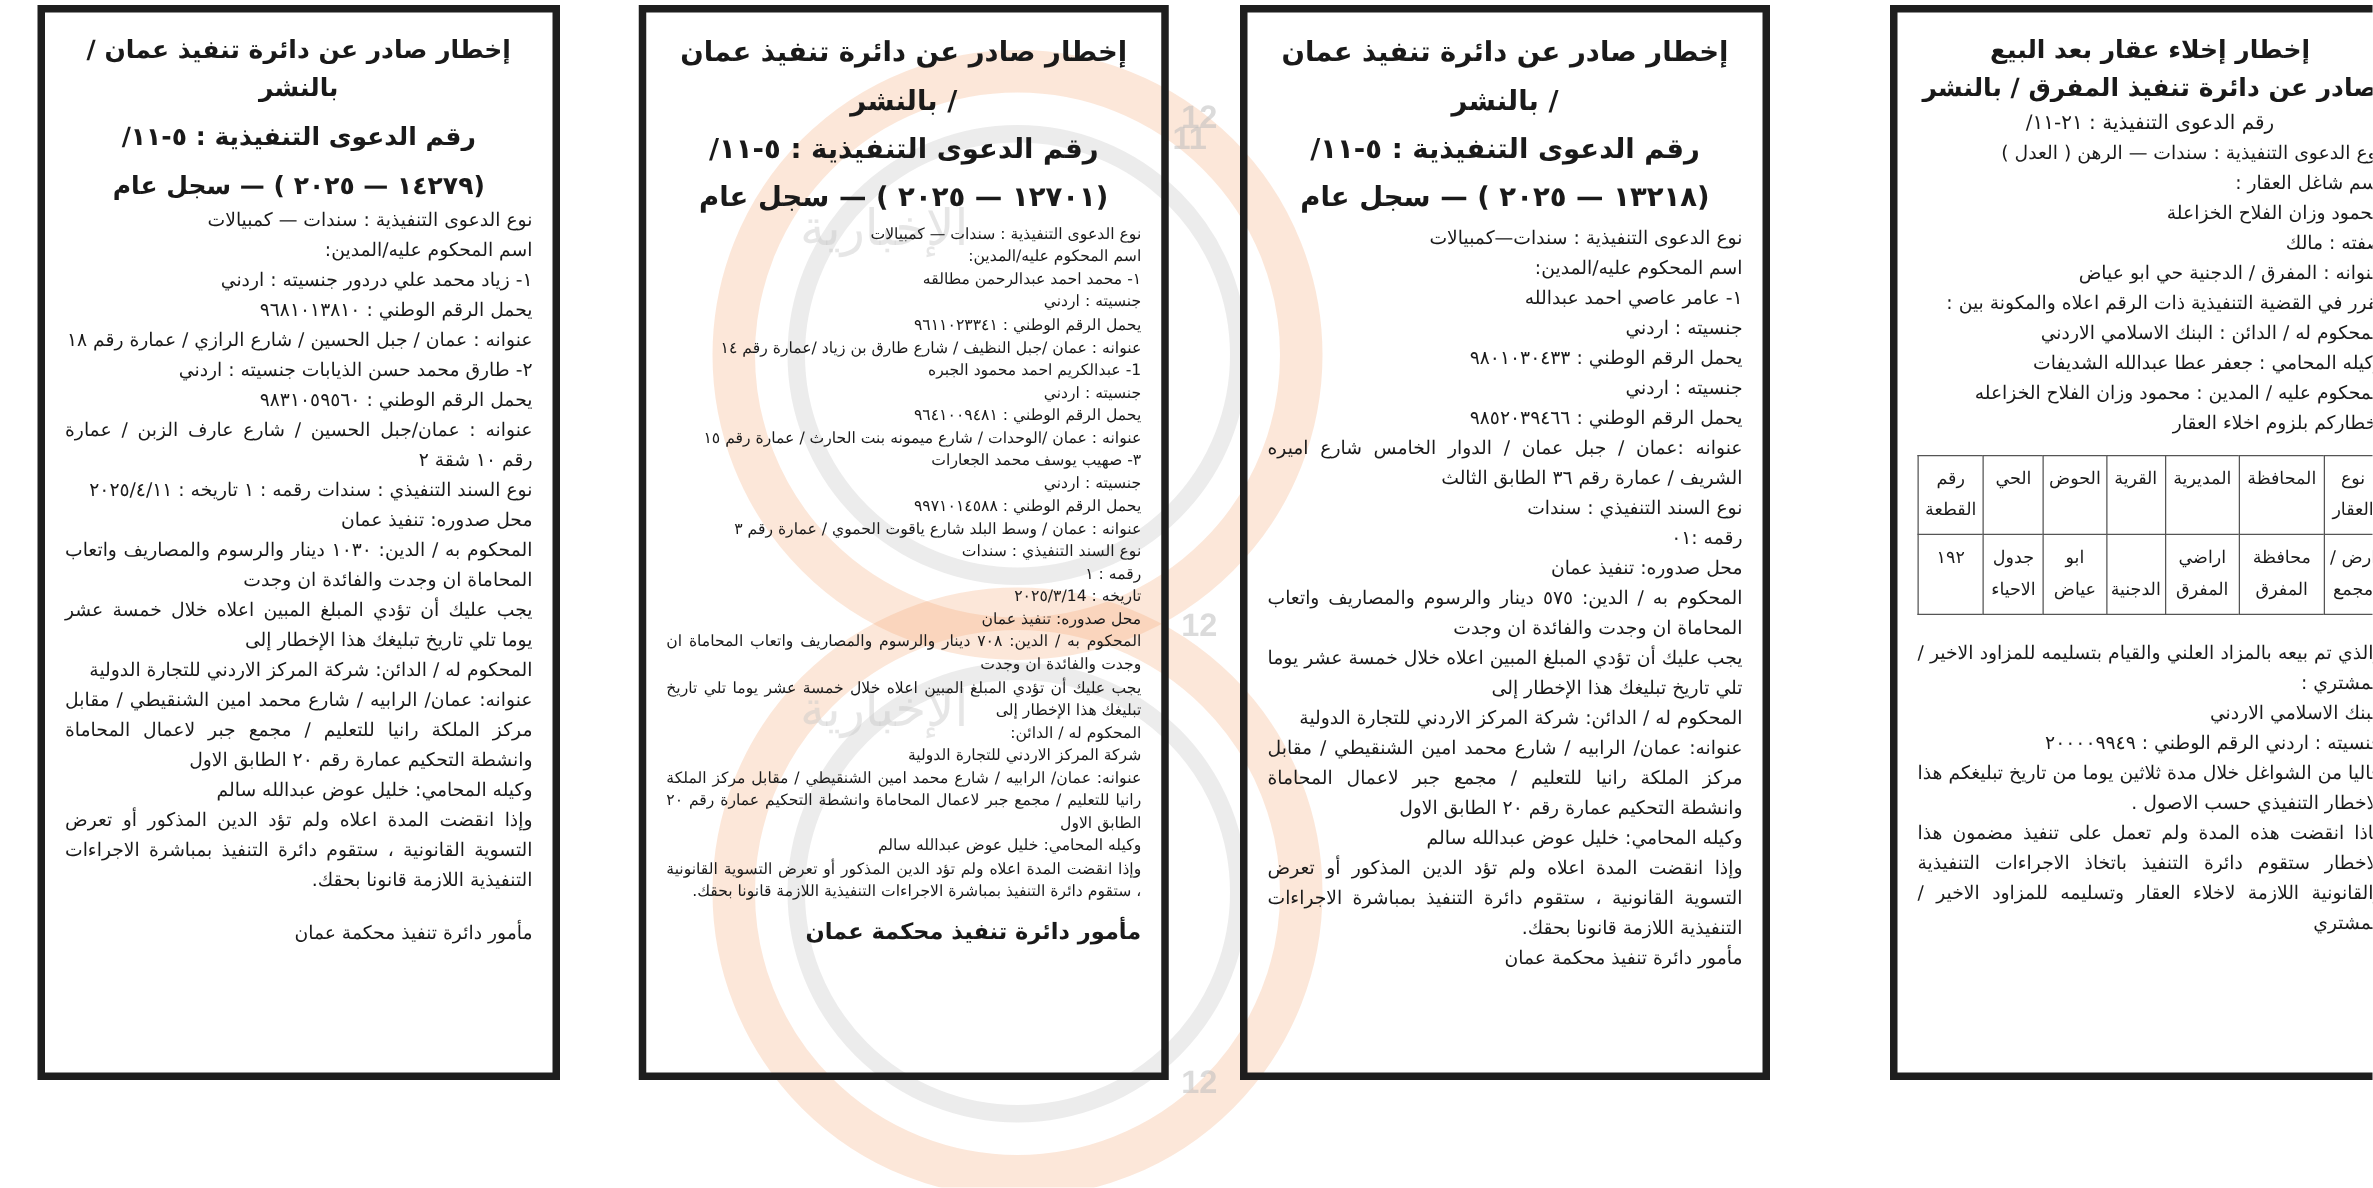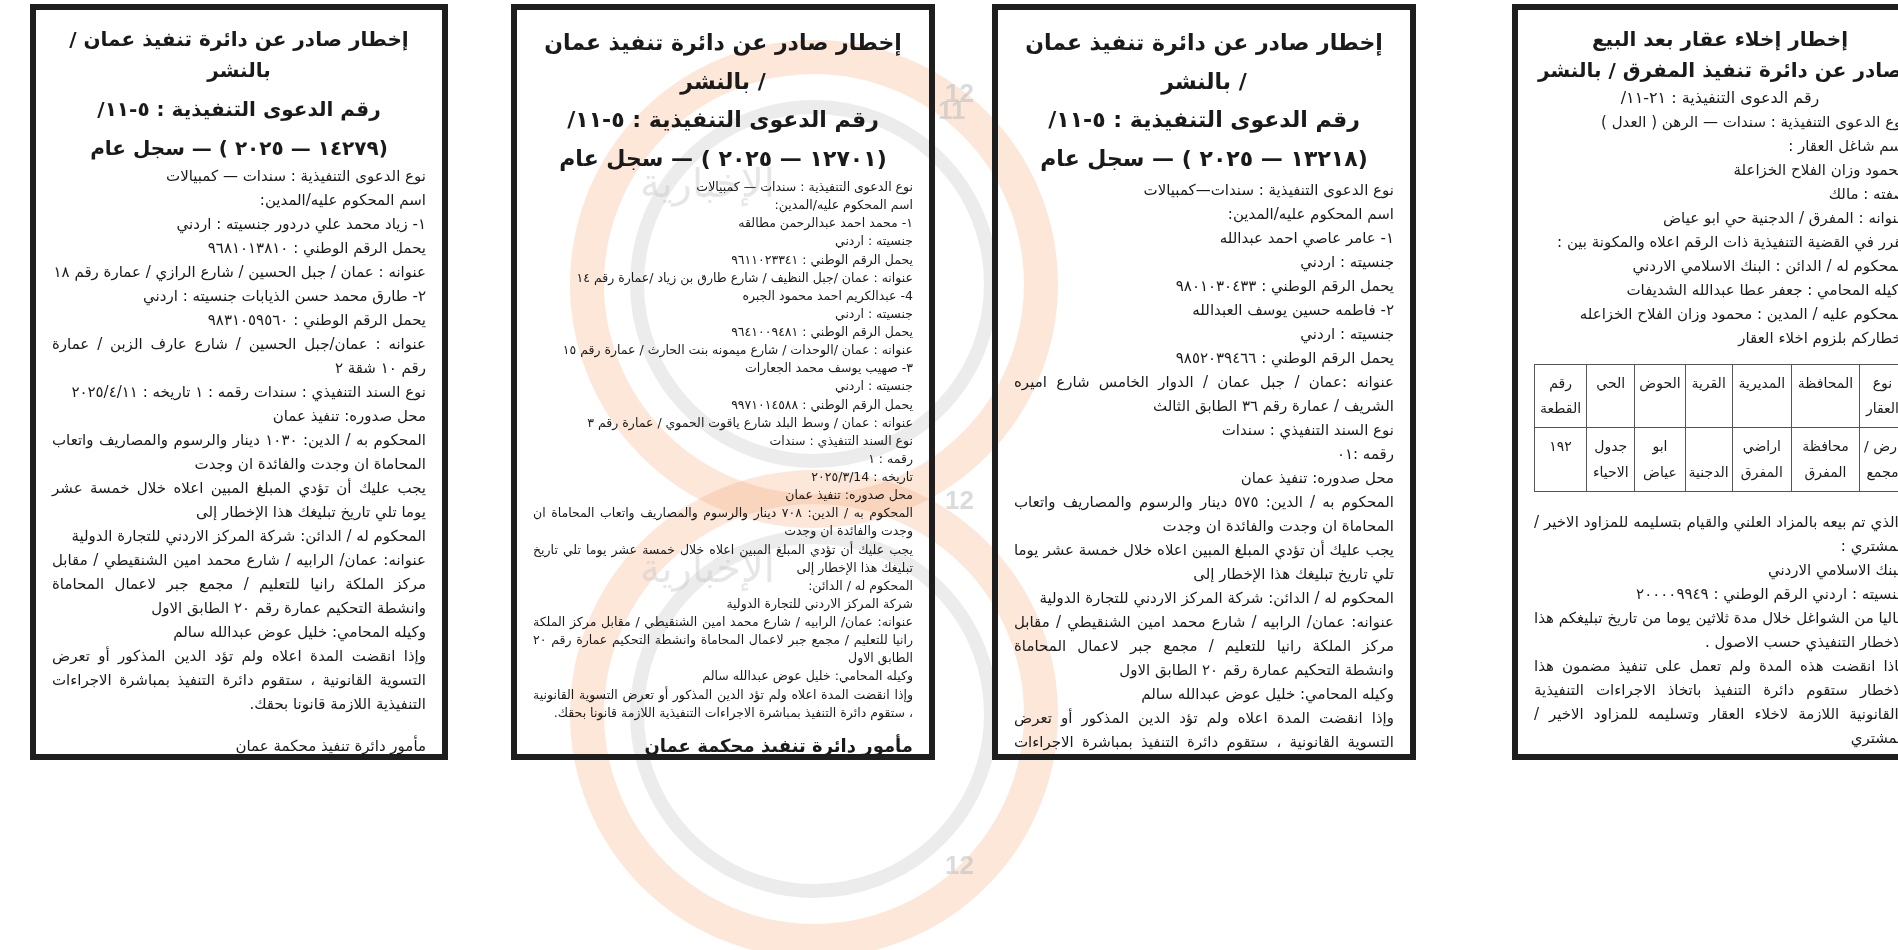--- a/index.html
+++ b/index.html
@@ -12,21 +12,21 @@
     border:34px solid rgba(246,170,120,0.28);
   }
   .watermark .inner {
     position:absolute; inset:26px; border-radius:50%;
     border:14px solid rgba(200,200,200,0.35);
   }
   .wm-num { position:absolute; font-family:"Liberation Sans", sans-serif; font-weight:bold;
     font-size:26px; color:rgba(190,190,190,0.55); direction:ltr; }
   .wm-text { position:absolute; font-weight:normal; color:rgba(200,200,200,0.45); font-size:40px; }
   .panel {
-    position:absolute; top:4px; height:756px; box-sizing:border-box;
+    position:absolute; top:4px; height:860px; box-sizing:border-box;
     border:6px solid #1e1e1e; background:transparent; padding:14px 16px 10px 16px;
     direction:rtl; text-align:right; overflow:hidden;
   }
   .p1 { left:30px; width:418px; }
   .p2 { left:511px; width:424px; }
   .p3 { left:992px; width:424px; }
   .p4 { left:1512px; width:416px; }
   .title { text-align:center; font-weight:bold; font-size:20px; line-height:1.55; margin:0; }
   .title.big { font-size:22px; line-height:1.75; }
   .subtitle { text-align:center; font-size:16px; line-height:1.5; margin:0; }
@@ -87,21 +87,21 @@
   <p class="title big">إخطار صادر عن دائرة تنفيذ عمان</p>
   <p class="title big">/ بالنشر</p>
   <p class="title big">رقم الدعوى التنفيذية : ٥-١١/</p>
   <p class="title big">(١٢٧٠١ — ٢٠٢٥ ) — سجل عام</p>
   <p class="line small">نوع الدعوى التنفيذية : سندات — كمبيالات</p>
   <p class="line small">اسم المحكوم عليه/المدين:</p>
   <p class="line small">١- محمد احمد عبدالرحمن مطالقه</p>
   <p class="line small">جنسيته : اردني</p>
   <p class="line small">يحمل الرقم الوطني : ٩٦١١٠٢٣٣٤١</p>
   <p class="line small just">عنوانه : عمان /جبل النظيف / شارع طارق بن زياد /عمارة رقم ١٤</p>
-  <p class="line small">4- عبدالكريم احمد محمود الجبره</p>
+  <p class="line small">1- عبدالكريم احمد محمود الجبره</p>
   <p class="line small">جنسيته : اردني</p>
   <p class="line small">يحمل الرقم الوطني : ٩٦٤١٠٠٩٤٨١</p>
   <p class="line small just">عنوانه : عمان /الوحدات / شارع ميمونه بنت الحارث / عمارة رقم ١٥</p>
   <p class="line small">٣- صهيب يوسف محمد الجعارات</p>
   <p class="line small">جنسيته : اردني</p>
   <p class="line small">يحمل الرقم الوطني : ٩٩٧١٠١٤٥٨٨</p>
   <p class="line small just">عنوانه : عمان / وسط البلد شارع ياقوت الحموي / عمارة رقم ٣</p>
   <p class="line small">نوع السند التنفيذي : سندات</p>
   <p class="line small">رقمه : ١</p>
   <p class="line small">تاريخه : ٢٠٢٥/٣/14</p>
@@ -119,21 +119,20 @@
 <div class="panel p3">
   <p class="title big">إخطار صادر عن دائرة تنفيذ عمان</p>
   <p class="title big">/ بالنشر</p>
   <p class="title big">رقم الدعوى التنفيذية : ٥-١١/</p>
   <p class="title big">(١٣٢١٨ — ٢٠٢٥ ) — سجل عام</p>
   <p class="line">نوع الدعوى التنفيذية : سندات—كمبيالات</p>
   <p class="line">اسم المحكوم عليه/المدين:</p>
   <p class="line">١- عامر عاصي احمد عبدالله</p>
   <p class="line">جنسيته : اردني</p>
   <p class="line">يحمل الرقم الوطني : ٩٨٠١٠٣٠٤٣٣</p>
-  <p class="line">٢- فاطمه حسين يوسف العبدالله</p>
   <p class="line">جنسيته : اردني</p>
   <p class="line">يحمل الرقم الوطني : ٩٨٥٢٠٣٩٤٦٦</p>
   <p class="line just">عنوانه :عمان / جبل عمان / الدوار الخامس شارع اميره الشريف / عمارة رقم ٣٦ الطابق الثالث</p>
   <p class="line">نوع السند التنفيذي : سندات</p>
   <p class="line">رقمه :٠١</p>
   <p class="line">محل صدوره: تنفيذ عمان</p>
   <p class="line just">المحكوم به / الدين: ٥٧٥ دينار والرسوم والمصاريف واتعاب المحاماة ان وجدت والفائدة ان وجدت</p>
   <p class="line just">يجب عليك أن تؤدي المبلغ المبين اعلاه خلال خمسة عشر يوما تلي تاريخ تبليغك هذا الإخطار إلى</p>
   <p class="line just">المحكوم له / الدائن: شركة المركز الاردني للتجارة الدولية</p>
   <p class="line just">عنوانه: عمان/ الرابيه / شارع محمد امين الشنقيطي / مقابل مركز الملكة رانيا للتعليم / مجمع جبر لاعمال المحاماة وانشطة التحكيم عمارة رقم ٢٠ الطابق الاول</p>

